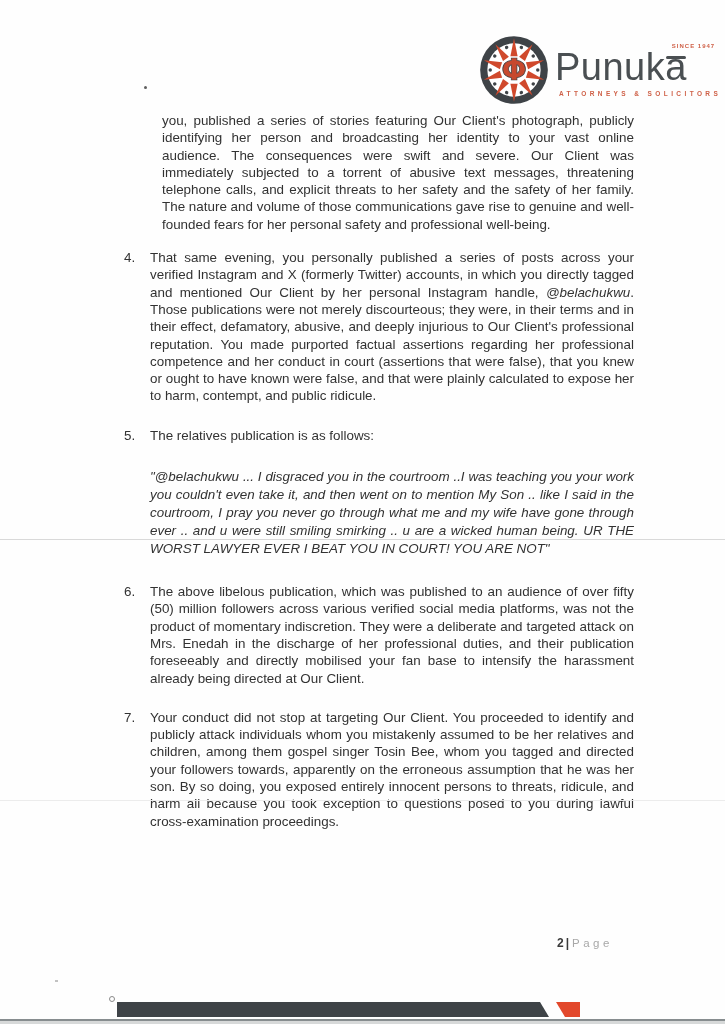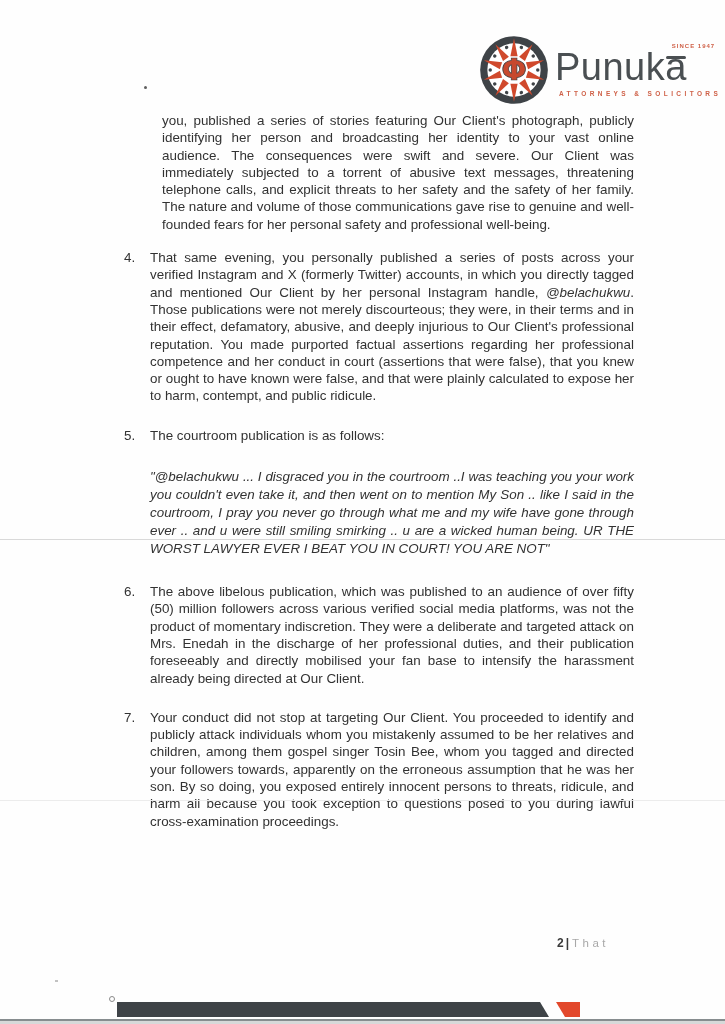--- a/index.html
+++ b/index.html
@@ -174,39 +174,39 @@
 
     <p class="para-intro" style="margin-top:0;">you, published a series of stories featuring Our Client's photograph, publicly identifying her person and broadcasting her identity to your vast online audience. The consequences were swift and severe. Our Client was immediately subjected to a torrent of abusive text messages, threatening telephone calls, and explicit threats to her safety and the safety of her family. The nature and volume of those communications gave rise to genuine and well-founded fears for her personal safety and professional well-being.</p>
 
     <div class="list-item">
       <span class="num">4.</span>
       <span class="itext"><span>That same evening, you personally published a series of posts across your verified Instagram and X (formerly Twitter) accounts, in which you directly tagged and mentioned Our Client by her personal Instagram handle, </span><span class="handle-italic">@belachukwu</span><span>. Those publications were not merely discourteous; they were, in their terms and in their effect, defamatory, abusive, and deeply injurious to Our Client's professional reputation. You made purported factual assertions regarding her professional competence and her conduct in court (assertions that were false), that you knew or ought to have known were false, and that were plainly calculated to expose her to harm, contempt, and public ridicule.</span></span>
     </div>
 
     <div class="list-item item-short">
       <span class="num">5.</span>
-      <span class="itext">The courtroom publication is as follows:</span>
+      <span class="itext">The relatives publication is as follows:</span>
     </div>
 
     <p class="quote">"@belachukwu ... I disgraced you in the courtroom ..I was teaching you your work you couldn't even take it, and then went on to mention My Son .. like I said in the courtroom, I pray you never go through what me and my wife have gone through ever .. and u were still smiling smirking .. u are a wicked human being. UR THE WORST LAWYER EVER I BEAT YOU IN COURT! YOU ARE NOT"</p>
 
     <div class="list-item">
       <span class="num">6.</span>
       <span class="itext">The above libelous publication, which was published to an audience of over fifty (50) million followers across various verified social media platforms, was not the product of momentary indiscretion. They were a deliberate and targeted attack on Mrs. Enedah in the discharge of her professional duties, and their publication foreseeably and directly mobilised your fan base to intensify the harassment already being directed at Our Client.</span>
     </div>
 
     <div class="list-item">
       <span class="num">7.</span>
       <span class="itext">Your conduct did not stop at targeting Our Client. You proceeded to identify and publicly attack individuals whom you mistakenly assumed to be her relatives and children, among them gospel singer Tosin Bee, whom you tagged and directed your followers towards, apparently on the erroneous assumption that he was her son. By so doing, you exposed entirely innocent persons to threats, ridicule, and harm all because you took exception to questions posed to you during lawful cross-examination proceedings.</span>
     </div>
 
   </div>
 
   <div class="page-footer">
-    <span class="pg-num">2</span><span class="pg-sep">|</span><span class="pg-word">That</span>
+    <span class="pg-num">2</span><span class="pg-sep">|</span><span class="pg-word">Page</span>
   </div>
 
   <div class="footer-bar"></div>
   <div class="footer-bar-red"></div>
 
   <div class="scan-line-1"></div>
   <div class="scan-line-2"></div>
   <div class="speck-1"></div>
   <div class="speck-2"></div>
   <div class="degree-mark"></div>

